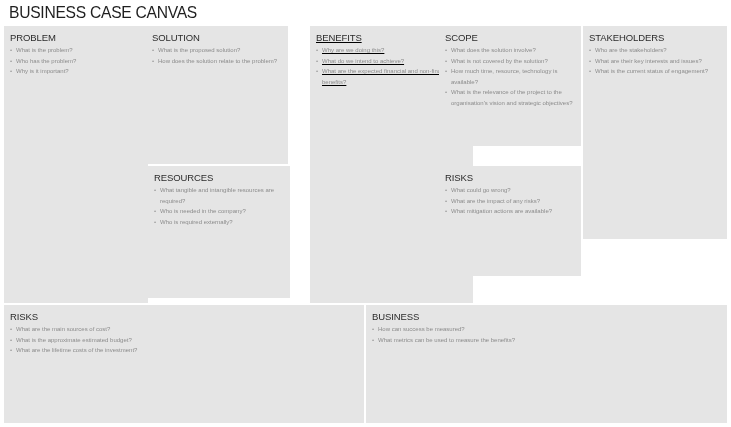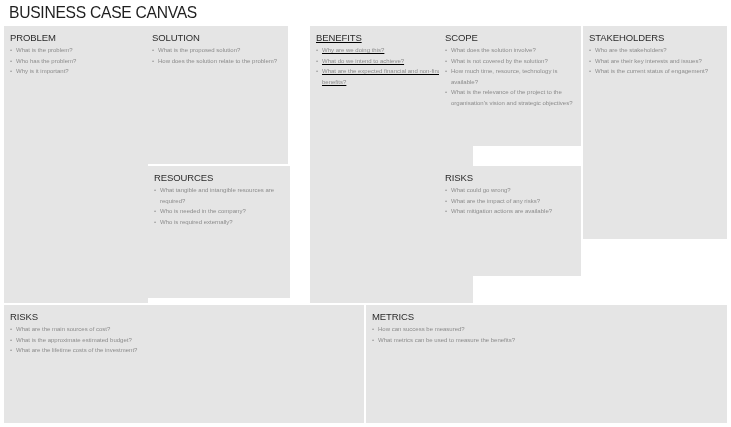--- a/index.html
+++ b/index.html
@@ -85,20 +85,20 @@
   <div class="cell" style="left:0; top:279px; width:360px; height:118px;">
     <h2>RISKS</h2>
     <ul>
       <li>What are the main sources of cost?</li>
       <li>What is the approximate estimated budget?</li>
       <li>What are the lifetime costs of the investment?</li>
     </ul>
   </div>
 
   <div class="cell" style="left:362px; top:279px; width:361px; height:118px;">
-    <h2>METRICS</h2>
+    <h2>BUSINESS</h2>
     <ul>
       <li>How can success be measured?</li>
       <li>What metrics can be used to measure the benefits?</li>
     </ul>
   </div>
 
 </div>
 
 </body></html>

